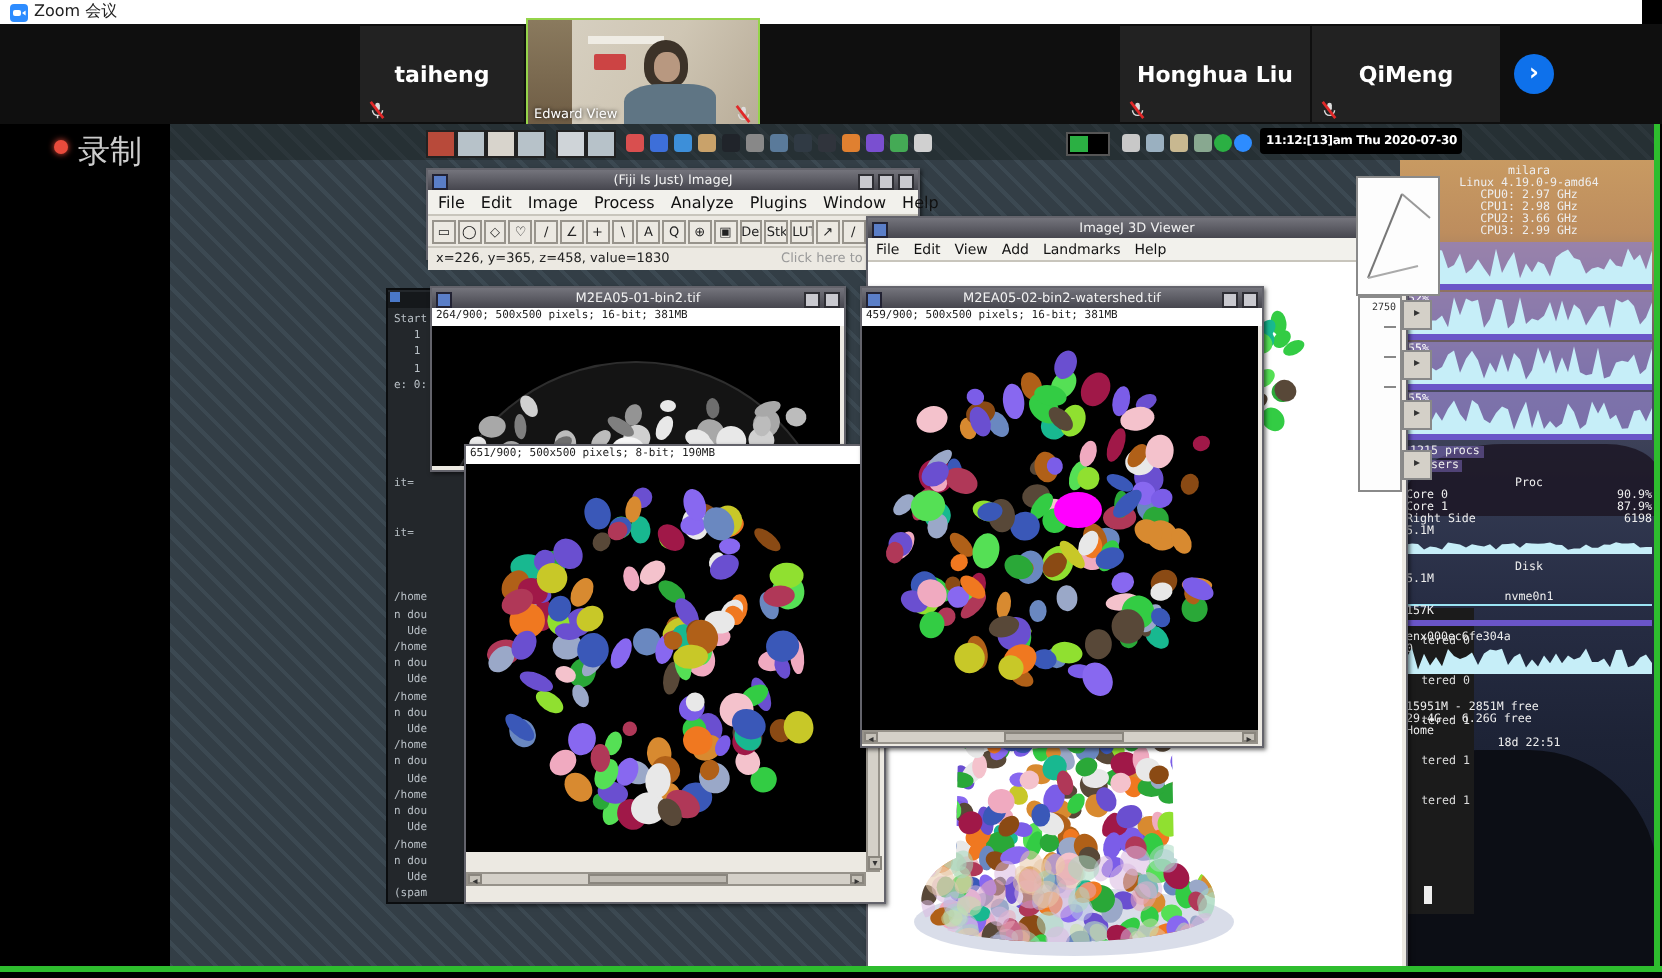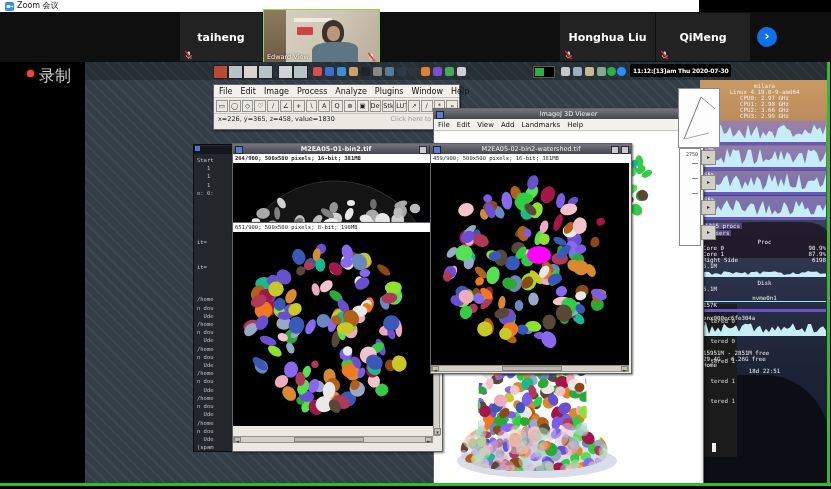--- a/index.html
+++ b/index.html
@@ -1,21 +1,21 @@
 <!DOCTYPE html>
 <html><head>
 <meta charset="utf-8">
 <style>
   html,body{margin:0;padding:0;background:#000;}
   #root{position:relative;width:831px;height:489px;overflow:hidden;background:#000;
         font-family:"DejaVu Sans",sans-serif;}
   .abs{position:absolute;}
   .mono{font-family:"DejaVu Sans Mono",monospace;}
   
-  .titlebar{left:0;top:0;width:699px;height:12px;background:#fff;color:#333;font-size:8px;line-height:12px;}
+  .titlebar{left:0;top:0;width:789px;height:12px;background:#fff;color:#333;font-size:8px;line-height:12px;padding-left:32px;}
   .titlebar .txt{position:absolute;left:17px;top:0;font-size:8px;color:#222;}
   
   .strip{left:0;top:12px;width:831px;height:50px;background:#0f0f0f;}
   .ptile{position:absolute;top:13px;height:48px;background:#222;display:flex;align-items:center;justify-content:center;}
   .pname{color:#fff;font-weight:bold;font-size:11px;}
   .mutebadge{position:absolute;left:4px;bottom:1px;width:9px;height:10px;}
   .vtile{position:absolute;left:263px;top:9px;width:115px;height:53px;border:1px solid #95d44a;
          background:linear-gradient(120deg,#d8d2c4 0%,#cfc6b4 55%,#b8ac98 100%);overflow:hidden;}
   .vlabel{position:absolute;left:3px;bottom:2px;color:#fff;font-size:6.5px;text-shadow:0 0 2px #000;}
   .nextbtn{position:absolute;left:757px;top:27px;width:20px;height:20px;border-radius:50%;background:#0e71eb;
@@ -215,20 +215,29 @@
           <div>n dou</div>
           <div>  Ude</div>
           <div>/home</div>
           <div>n dou</div>
           <div>  Ude</div>
           <div>(spam</div>
         </div>
     </div>
 
     <div class="win" style="left:128px;top:22px;width:245px;height:44px;z-index:3;">
+      <div class="wtitle">
+        <i class="wicon"></i>
+        <span>(Fiji Is Just) ImageJ</span>
+        <span class="wctl">
+            <i></i>
+            <i></i>
+            <i></i>
+          </span>
+      </div>
       <div class="menubar ijmenu">
           <span>File</span>
           <span>Edit</span>
           <span>Image</span>
           <span>Process</span>
           <span>Analyze</span>
           <span>Plugins</span>
           <span>Window</span>
           <span>Help</span>
         </div>
@@ -619,21 +628,21 @@
               <ellipse cx="193.9" cy="70.0" rx="4.0" ry="6.2" fill="#584838" opacity="1" transform="rotate(64 193.9 70.0)"></ellipse>
               <ellipse cx="196.1" cy="40.4" rx="6.2" ry="5.2" fill="#55e055" opacity="1" transform="rotate(22 196.1 40.4)"></ellipse>
               <ellipse cx="202.5" cy="78.7" rx="5.3" ry="6.3" fill="#33cc44" opacity="1" transform="rotate(139 202.5 78.7)"></ellipse>
               <ellipse cx="212.9" cy="42.9" rx="3.3" ry="5.7" fill="#33cc44" opacity="1" transform="rotate(62 212.9 42.9)"></ellipse>
               <ellipse cx="208.7" cy="64.3" rx="5.2" ry="5.7" fill="#584838" opacity="1" transform="rotate(133 208.7 64.3)"></ellipse>
             </g>
         </svg>
       </div>
     </div>
 
-    <div class="win" style="left:147px;top:81px;width:206px;height:91px;z-index:5;font-weight:bold;">
+    <div class="win" style="left:130px;top:81px;width:206px;height:91px;z-index:5;">
       <div class="wtitle">
         <i class="wicon"></i>
         <span>M2EA05-01-bin2.tif</span>
         <span class="wctl">
             <i></i>
             <i></i>
           </span>
       </div>
       <div class="infobar">264/900; 500x500 pixels; 16-bit; 381MB</div>
       <div class="imgblack" style="width:204px;height:70px;">

